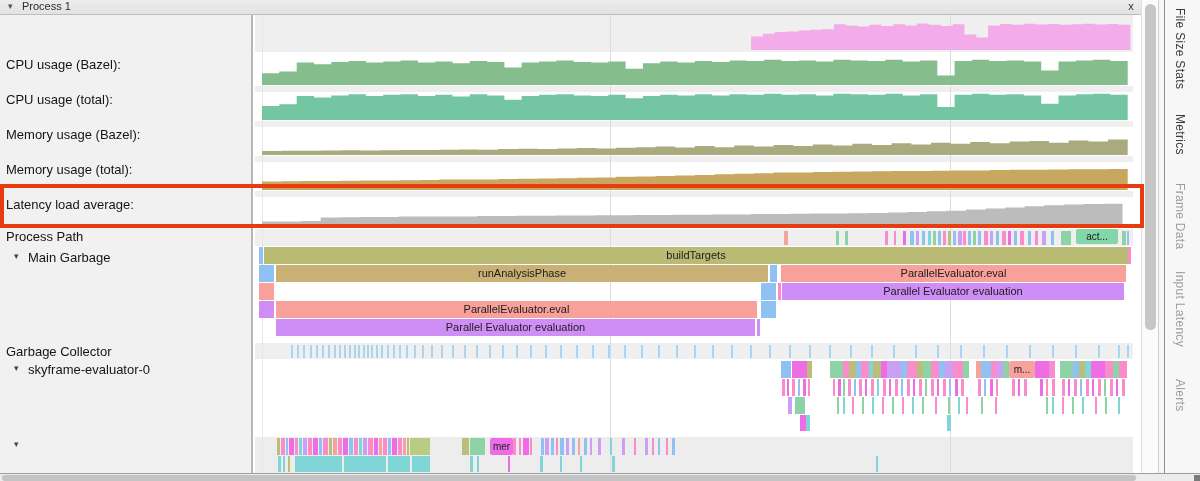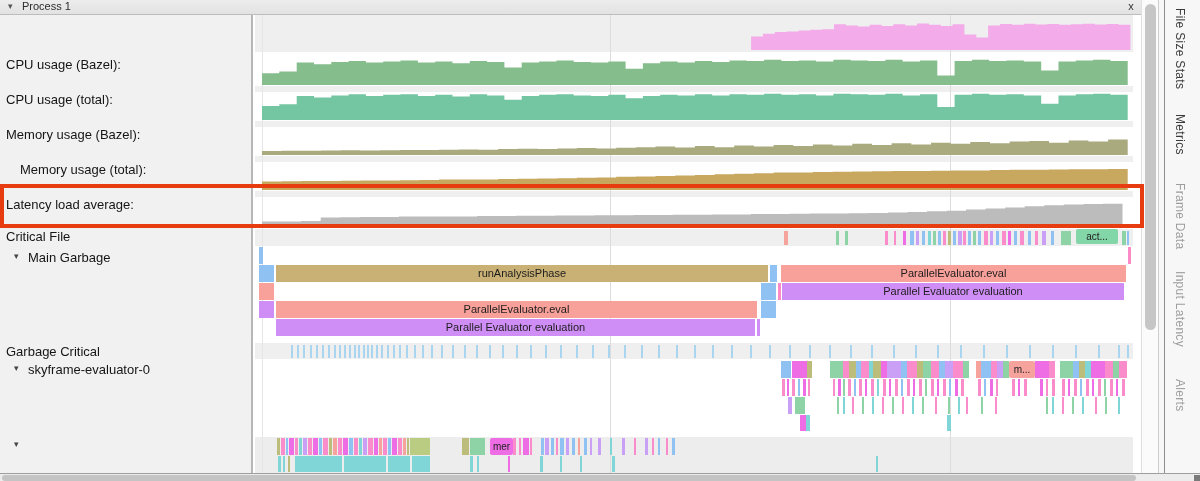--- a/index.html
+++ b/index.html
@@ -78,35 +78,35 @@
     <div style="position: absolute; left: 950px; top: 15px; width: 1px; height: 458px; background: rgb(220, 220, 220);"></div>
     <div style="position: absolute; left: 1px; top: 55px; width: 248px; height: 18px;">
       <span class="sb-item" style="position: absolute; top: 2px; left: 5px;">CPU usage (Bazel):</span>
     </div>
     <div style="position: absolute; left: 1px; top: 90px; width: 248px; height: 18px;">
       <span class="sb-item" style="position: absolute; top: 2px; left: 5px;">CPU usage (total):</span>
     </div>
     <div style="position: absolute; left: 1px; top: 125px; width: 248px; height: 18px; padding-left: 32px;">
       <span class="sb-item" style="position: absolute; top: 2px; left: 5px;">Memory usage (Bazel):</span>
     </div>
-    <div style="position: absolute; left: 15px; top: 160px; width: 248px; height: 18px;">
+    <div style="position: absolute; left: 1px; top: 160px; width: 248px; height: 18px;">
       <span class="sb-item" style="position: absolute; top: 2px; left: 5px;">Memory usage (total):</span>
     </div>
     <div style="position: absolute; left: 1px; top: 195px; width: 248px; height: 18px;">
       <span class="sb-item" style="position: absolute; top: 2px; left: 5px;">Latency load average:</span>
     </div>
     <div style="position: absolute; left: 1px; top: 227px; width: 248px; height: 18px;">
-      <span class="sb-item" style="position: absolute; top: 2px; left: 5px;">Critical File</span>
+      <span class="sb-item" style="position: absolute; top: 2px; left: 5px;">Process Path</span>
     </div>
     <div style="position: absolute; left: 1px; top: 248px; width: 248px; height: 18px;">
       <span class="sb-arrow">▾</span>
       <span class="sb-item" style="position: absolute; top: 2px; left: 27px;">Main Garbage</span>
     </div>
     <div style="position: absolute; left: 1px; top: 342px; width: 248px; height: 18px;">
-      <span class="sb-item" style="position: absolute; top: 2px; left: 5px;">Garbage Critical</span>
+      <span class="sb-item" style="position: absolute; top: 2px; left: 5px;">Garbage Collector</span>
     </div>
     <div style="position: absolute; left: 1px; top: 360px; width: 248px; height: 18px;">
       <span class="sb-arrow">▾</span>
       <span class="sb-item" style="position: absolute; top: 2px; left: 27px;">skyframe-evaluator-0</span>
     </div>
     <div style="position: absolute; left: 1px; top: 436px; width: 248px; height: 18px;">
       <span class="sb-arrow">▾</span>
     </div>
     <svg width="878" height="28" style="position: absolute; left: 255px; top: 22px; display: block;">
       <path d="M496.1,28 L496.1,14.6 L507.9,14.6 L507.9,11.8 L519.8,11.8 L519.8,10.1 L531.6,10.1 L531.6,9.5 L543.5,9.5 L543.5,8.4 L555.3,8.4 L555.3,7.8 L567.2,7.8 L567.2,7.3 L579.0,7.3 L579.0,2.2 L590.9,2.2 L590.9,3.4 L602.7,3.4 L602.7,4.5 L614.6,4.5 L614.6,2.8 L626.5,2.8 L626.5,3.9 L638.3,3.9 L638.3,2.2 L650.2,2.2 L650.2,3.4 L662.0,3.4 L662.0,1.4 L673.9,1.4 L673.9,2.8 L685.7,2.8 L685.7,3.9 L697.6,3.9 L697.6,2.2 L709.4,2.2 L709.4,12.6 L721.3,12.6 L721.3,15.4 L733.1,15.4 L733.1,3.4 L745.0,3.4 L745.0,2.0 L756.8,2.0 L756.8,2.8 L768.7,2.8 L768.7,1.7 L780.5,1.7 L780.5,2.5 L792.4,2.5 L792.4,2.0 L804.2,2.0 L804.2,2.8 L816.1,2.8 L816.1,2.2 L828.0,2.2 L828.0,1.7 L839.8,1.7 L839.8,2.5 L851.7,2.5 L851.7,2.0 L863.5,2.0 L863.5,2.8 L875.4,2.8 L875.4,28 Z" fill="#f3abe9"></path>
@@ -120,20 +120,23 @@
     <svg width="878" height="28" style="position: absolute; left: 255px; top: 127px; display: block;">
       <path d="M7.0,28 L7.0,24.1 L26.7,24.1 L26.7,23.8 L46.4,23.8 L46.4,23.8 L66.0,23.8 L66.0,23.5 L85.7,23.5 L85.7,23.2 L105.4,23.2 L105.4,23.5 L125.1,23.5 L125.1,23.2 L144.8,23.2 L144.8,23.0 L164.4,23.0 L164.4,23.0 L184.1,23.0 L184.1,22.7 L203.8,22.7 L203.8,22.4 L223.5,22.4 L223.5,22.7 L243.1,22.7 L243.1,22.1 L262.8,22.1 L262.8,21.8 L282.5,21.8 L282.5,22.1 L302.2,22.1 L302.2,21.6 L321.8,21.6 L321.8,21.0 L341.5,21.0 L341.5,21.6 L361.2,21.6 L361.2,20.7 L380.9,20.7 L380.9,20.2 L400.5,20.2 L400.5,19.6 L420.2,19.6 L420.2,20.4 L439.9,20.4 L439.9,19.0 L459.6,19.0 L459.6,20.2 L479.2,20.2 L479.2,18.5 L498.9,18.5 L498.9,19.6 L518.6,19.6 L518.6,17.9 L538.3,17.9 L538.3,19.0 L557.9,19.0 L557.9,17.4 L577.6,17.4 L577.6,18.5 L597.3,18.5 L597.3,16.8 L617.0,16.8 L617.0,17.9 L636.6,17.9 L636.6,16.2 L656.3,16.2 L656.3,17.4 L676.0,17.4 L676.0,15.7 L695.7,15.7 L695.7,16.8 L715.3,16.8 L715.3,15.1 L735.0,15.1 L735.0,16.2 L754.7,16.2 L754.7,14.6 L774.4,14.6 L774.4,14.0 L794.0,14.0 L794.0,15.7 L813.7,15.7 L813.7,13.4 L833.4,13.4 L833.4,14.6 L853.1,14.6 L853.1,12.6 L872.7,12.6 L872.7,28 Z" fill="#a9aa7e"></path>
     </svg>
     <svg width="878" height="28" style="position: absolute; left: 255px; top: 162px; display: block;">
       <path d="M7.0,28 L7.0,19.6 L26.7,19.6 L26.7,19.3 L46.4,19.3 L46.4,19.0 L66.0,19.0 L66.0,19.0 L85.7,19.0 L85.7,18.8 L105.4,18.8 L105.4,18.5 L125.1,18.5 L125.1,18.5 L144.8,18.5 L144.8,18.2 L164.4,18.2 L164.4,17.9 L184.1,17.9 L184.1,17.6 L203.8,17.6 L203.8,17.4 L223.5,17.4 L223.5,17.4 L243.1,17.4 L243.1,17.1 L262.8,17.1 L262.8,16.8 L282.5,16.8 L282.5,16.5 L302.2,16.5 L302.2,16.2 L321.8,16.2 L321.8,15.7 L341.5,15.7 L341.5,15.4 L361.2,15.4 L361.2,14.8 L380.9,14.8 L380.9,14.6 L400.5,14.6 L400.5,14.0 L420.2,14.0 L420.2,13.4 L439.9,13.4 L439.9,12.9 L459.6,12.9 L459.6,12.3 L479.2,12.3 L479.2,11.8 L498.9,11.8 L498.9,11.2 L518.6,11.2 L518.6,10.6 L538.3,10.6 L538.3,10.4 L557.9,10.4 L557.9,10.1 L577.6,10.1 L577.6,9.8 L597.3,9.8 L597.3,9.5 L617.0,9.5 L617.0,9.2 L636.6,9.2 L636.6,9.0 L656.3,9.0 L656.3,9.0 L676.0,9.0 L676.0,8.7 L695.7,8.7 L695.7,8.4 L715.3,8.4 L715.3,8.4 L735.0,8.4 L735.0,8.1 L754.7,8.1 L754.7,7.8 L774.4,7.8 L774.4,7.8 L794.0,7.8 L794.0,7.6 L813.7,7.6 L813.7,7.3 L833.4,7.3 L833.4,7.3 L853.1,7.3 L853.1,7.0 L872.7,7.0 L872.7,28 Z" fill="#c8a75f"></path>
     </svg>
     <svg width="878" height="28" style="position: absolute; left: 255px; top: 199px; display: block;">
       <path d="M7.0,28 L7.0,22.4 L26.6,22.4 L26.6,22.4 L46.1,22.4 L46.1,22.1 L65.7,22.1 L65.7,18.5 L85.2,18.5 L85.2,18.2 L104.8,18.2 L104.8,17.9 L124.4,17.9 L124.4,17.9 L143.9,17.9 L143.9,17.6 L163.5,17.6 L163.5,17.6 L183.0,17.6 L183.0,17.4 L202.6,17.4 L202.6,17.4 L222.1,17.4 L222.1,17.1 L241.7,17.1 L241.7,17.1 L261.2,17.1 L261.2,16.8 L280.8,16.8 L280.8,16.8 L300.4,16.8 L300.4,16.5 L319.9,16.5 L319.9,16.5 L339.5,16.5 L339.5,16.2 L359.0,16.2 L359.0,16.2 L378.6,16.2 L378.6,16.0 L398.1,16.0 L398.1,16.0 L417.7,16.0 L417.7,15.7 L437.2,15.7 L437.2,15.7 L456.8,15.7 L456.8,15.4 L476.4,15.4 L476.4,15.4 L495.9,15.4 L495.9,15.1 L515.5,15.1 L515.5,15.1 L535.0,15.1 L535.0,14.8 L554.6,14.8 L554.6,14.6 L574.1,14.6 L574.1,14.6 L593.7,14.6 L593.7,14.3 L613.2,14.3 L613.2,14.0 L632.8,14.0 L632.8,13.4 L652.4,13.4 L652.4,12.9 L671.9,12.9 L671.9,12.3 L691.5,12.3 L691.5,11.8 L711.0,11.8 L711.0,10.6 L730.6,10.6 L730.6,9.5 L750.1,9.5 L750.1,8.4 L769.7,8.4 L769.7,7.3 L789.2,7.3 L789.2,6.2 L808.8,6.2 L808.8,5.6 L828.4,5.6 L828.4,5.0 L847.9,5.0 L847.9,4.8 L867.5,4.8 L867.5,28 Z" fill="#bcbcbc"></path>
     </svg>
     <div style="position: absolute; left: 259px; top: 247px; width: 4px; height: 17px; background: rgb(143, 194, 242);"></div>
+    <div style="position: absolute; left: 264px; top: 247px; width: 864px; height: 17px; background: rgb(185, 186, 115);">
+      <span class="bar-label">buildTargets</span>
+    </div>
     <div style="position: absolute; left: 1128px; top: 247px; width: 3px; height: 17px; background: rgb(251, 138, 198);"></div>
     <div style="position: absolute; left: 259px; top: 265px; width: 15px; height: 17px; background: rgb(143, 194, 242);"></div>
     <div style="position: absolute; left: 276px; top: 265px; width: 492px; height: 17px; background: rgb(201, 177, 117);">
       <span class="bar-label">runAnalysisPhase</span>
     </div>
     <div style="position: absolute; left: 770px; top: 265px; width: 7px; height: 17px; background: rgb(143, 194, 242);"></div>
     <div style="position: absolute; left: 781px; top: 265px; width: 345px; height: 17px; background: rgb(248, 160, 154);">
       <span class="bar-label">ParallelEvaluator.eval</span>
     </div>
     <div style="position: absolute; left: 259px; top: 283px; width: 15px; height: 17px; background: rgb(248, 160, 154);"></div>

